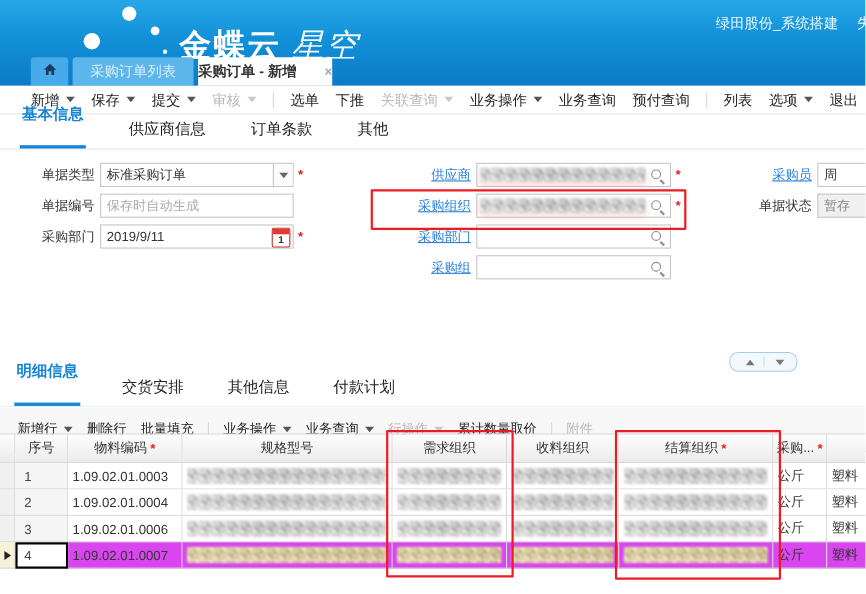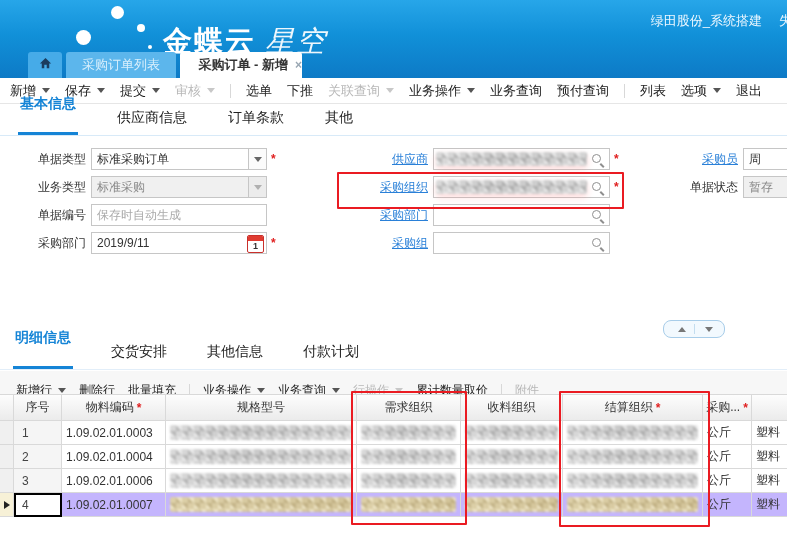--- a/index.html
+++ b/index.html
@@ -19,27 +19,27 @@
              letter-spacing:2px;white-space:nowrap}
   .logo-sec{font-weight:normal;font-style:italic;opacity:.93;margin-left:9px}
   .account{position:absolute;right:25px;top:12px;color:#eef8ff;font-size:13px}
   .account-partial{position:absolute;left:779px;top:12px;color:#eef8ff;font-size:13px;white-space:nowrap}
 
   
   .tab{position:absolute;bottom:0;height:26px;border-radius:3px 3px 0 0;box-sizing:border-box}
   .tab-home{left:28px;width:34px;background:#46abe8;display:flex;align-items:center;justify-content:center}
   .tab-list{left:66px;width:110px;background:#5cb6ec;color:#d9effc;text-align:center;line-height:26px;font-size:13px}
   .tab-active{left:180px;width:122px;background:#fff;color:#333;font-weight:bold;font-size:13px;
-              display:flex;align-items:center;justify-content:flex-end;gap:7px}
+              display:flex;align-items:center;justify-content:space-between;gap:7px}
   .tab-close{color:#9aa7b3;font-weight:bold;font-size:12px;line-height:1}
 
   
   .toolbar{position:absolute;top:78px;left:0;width:100%;height:26px;background:#fff;
            border-bottom:1px solid #e6e6e6;display:flex;align-items:center;
-           padding-left:10px;gap:15px;font-size:13px;box-sizing:border-box}
+           padding-left:28px;gap:15px;font-size:13px;box-sizing:border-box}
   .titem{display:flex;align-items:center;color:#222;white-space:nowrap;cursor:pointer}
   .caret{width:0;height:0;border-left:4px solid transparent;border-right:4px solid transparent;
          border-top:5px solid #555;display:inline-block;margin-left:6px}
   .caret.up{border-top:none;border-bottom:5px solid #777}
   .disabled{color:#b8b8b8}
   .disabled .caret{border-top-color:#c8c8c8}
   .tsep{width:1px;height:14px;background:#d8d8d8;flex:none}
 
   
   .ftabs{position:absolute;top:104px;left:0;width:100%;height:32px;display:flex;align-items:flex-end;
@@ -127,21 +127,21 @@
   .hrow .c1{padding-left:4px}
   .c2{width:104px}
   .c3{width:191px}
   .c4{width:104px}
   .c5{width:102px}
   .c6{width:140px}
   .c7{width:49px}
   .c8{flex:1;border-right:none}
   .hreq{color:#e02020;margin-left:3px;font-weight:bold}
   .mcell{height:15px;flex:1}
-  .sel .cell{background:#c4b5fd}
+  .sel .cell{background:#d946ef}
   .sel .c0{background:#f7f1d7}
   .selcell{outline:2px solid #000;outline-offset:-2px;background:#fff !important}
   .tri-right{width:0;height:0;border-top:4px solid transparent;border-bottom:4px solid transparent;
              border-left:6px solid #222}
 
   
   .redbox{position:absolute;border:2px solid #ea1b22;z-index:6;pointer-events:none;border-radius:1px}
   .rb1{left:337px;top:172px;width:283px;height:33px}
   .rb2{left:351px;top:391px;width:112px;height:130px}
   .rb3{left:559px;top:391px;width:147px;height:132px}
@@ -240,30 +240,20 @@
       <span class="flabel">单据类型</span>
       <div class="fctrl">
         <span class="fval">标准采购订单</span>
         <span class="cbtn">
             <span class="caret"></span>
           </span>
       </div>
       <span class="req">*</span>
     </div>
     <div class="frow">
-      <span class="flabel">业务类型</span>
-      <div class="fctrl disabled-ctrl">
-        <span class="fval">标准采购</span>
-        <span class="cbtn dis">
-            <span class="caret"></span>
-          </span>
-      </div>
-      <span class="req"></span>
-    </div>
-    <div class="frow">
       <span class="flabel">单据编号</span>
       <div class="fctrl">
         <span class="fval placeholder">保存时自动生成</span>
       </div>
       <span class="req"></span>
     </div>
     <div class="frow">
       <span class="flabel">采购部门</span>
       <div class="fctrl">
         <span class="fval">2019/9/11</span>

